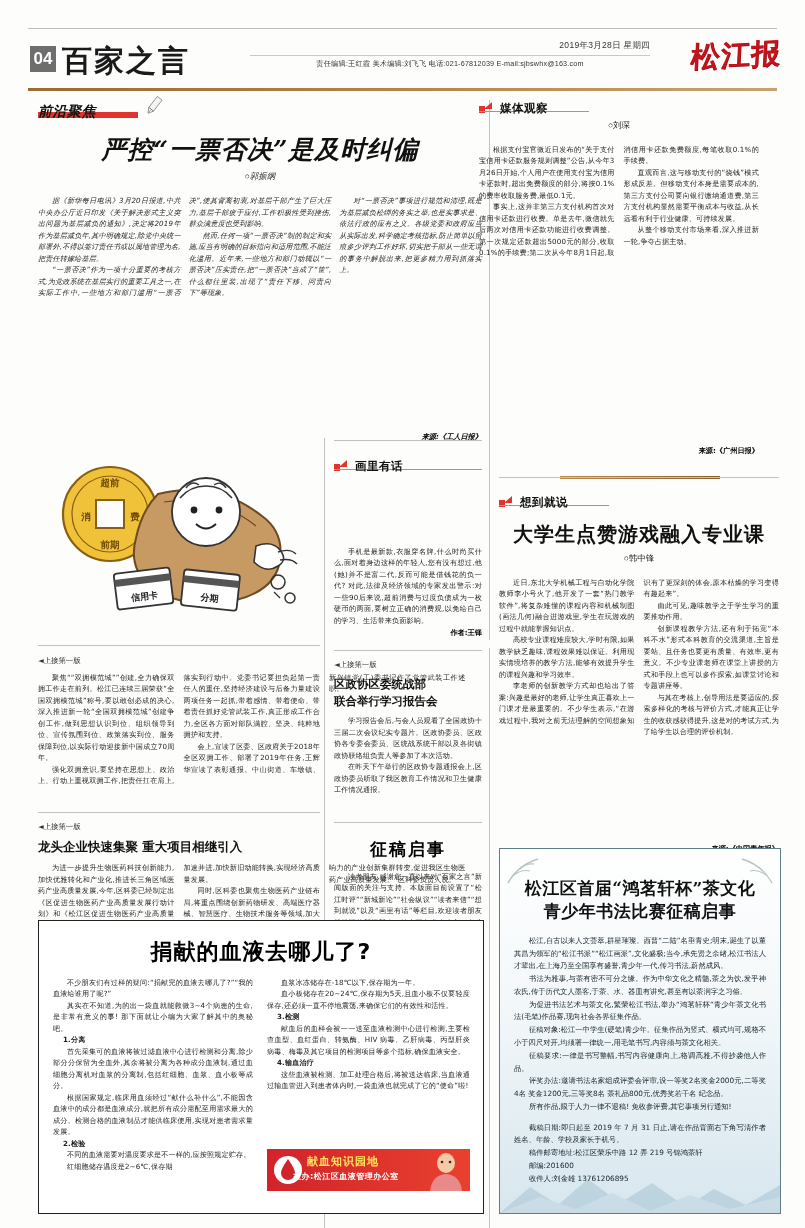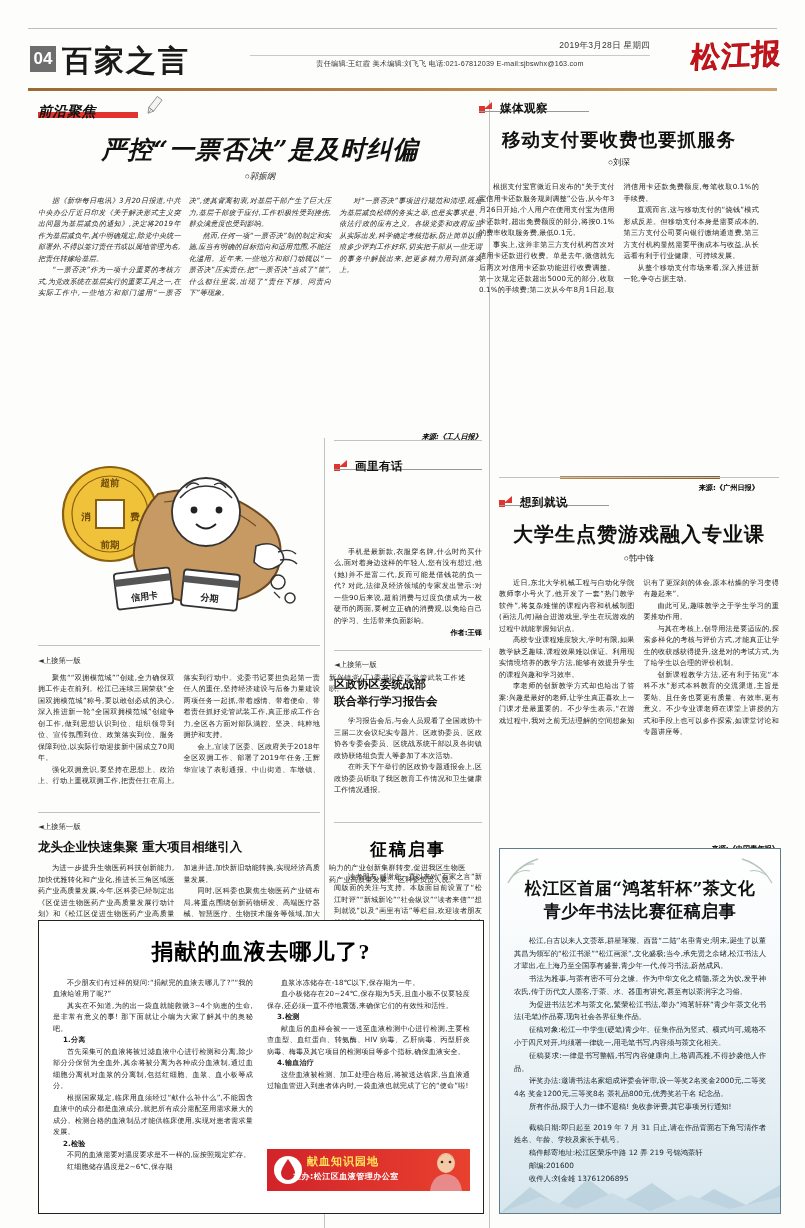--- a/index.html
+++ b/index.html
@@ -194,21 +194,20 @@
     </div>
     <div class="source">作者:王铎</div>
   </div>
 
   <div class="col" style="left:479px;top:98px;width:280px;">
     <div class="tag" style="width:110px;">
       <span class="redflag"><i class="a"></i><i class="b"></i></span>
       <span class="tag-txt">媒体观察</span>
       <div class="tag-line" style="width:110px;"></div>
     </div>
-    <div class="headline sm" style="margin-top:14px;">移动支付要收费也要抓服务</div>
     <div class="byline">○刘琛</div>
     <div class="body cols2" style="margin-top:12px;height:300px;">
       <p>根据支付宝官微近日发布的“关于支付宝信用卡还款服务规则调整”公告,从今年3月26日开始,个人用户在使用支付宝为信用卡还款时,超出免费额度的部分,将按0.1%的费率收取服务费,最低0.1元。</p>
       <p>事实上,这并非第三方支付机构首次对信用卡还款进行收费。单是去年,微信就先后两次对信用卡还款功能进行收费调整。第一次规定还款超出5000元的部分,收取0.1%的手续费;第二次从今年8月1日起,取消信用卡还款免费额度,每笔收取0.1%的手续费。</p>
       <p>直观而言,这与移动支付的“烧钱”模式形成反差。但移动支付本身是需要成本的,第三方支付公司要向银行缴纳通道费,第三方支付机构显然需要平衡成本与收益,从长远看有利于行业健康、可持续发展。</p>
       <p>从整个移动支付市场来看,深入推进新一轮,争夺占据主动。</p>
     </div>
     <div class="source">来源:《广州日报》</div>
   </div>
 
@@ -221,22 +220,22 @@
       <span class="tag-txt">想到就说</span>
       <div class="tag-line" style="width:110px;"></div>
     </div>
     <div class="headline sm" style="margin-top:14px;font-size:20px;">大学生点赞游戏融入专业课</div>
     <div class="byline">○韩中锋</div>
     <div class="body cols2" style="margin-top:12px;height:265px;">
       <p>近日,东北大学机械工程与自动化学院教师李小号火了,他开发了一套“热门教学软件”,将复杂难懂的课程内容和机械制图(画法几何)融合进游戏里,学生在玩游戏的过程中就能掌握知识点。</p>
       <p>高校专业课程难度较大,学时有限,如果教学缺乏趣味,课程效果难以保证。利用现实情境培养的教学方法,能够有效提升学生的课程兴趣和学习效率。</p>
       <p>李老师的创新教学方式却也给出了答案:兴趣是最好的老师,让学生真正喜欢上一门课才是最重要的。不少学生表示,“在游戏过程中,我对之前无法理解的空间想象知识有了更深刻的体会,原本枯燥的学习变得有趣起来”。</p>
       <p>由此可见,趣味教学之于学生学习的重要推动作用。</p>
+      <p>创新课程教学方法,还有利于拓宽“本科不水”形式本科教育的交流渠道,主旨是要站、且任务也要更有质量、有效率,更有意义。不少专业课老师在课堂上讲授的方式和手段上也可以多作探索,如课堂讨论和专题讲座等。</p>
       <p>与其在考核上,创导用法是要适应的,探索多样化的考核与评价方式,才能真正让学生的收获感获得提升,这是对的考试方式,为了给学生以合理的评价机制。</p>
-      <p>创新课程教学方法,还有利于拓宽“本科不水”形式本科教育的交流渠道,主旨是要站、且任务也要更有质量、有效率,更有意义。不少专业课老师在课堂上讲授的方式和手段上也可以多作探索,如课堂讨论和专题讲座等。</p>
     </div>
     <div class="source">来源:《中国青年报》</div>
     <div class="note-right">(敬请作者与本报联系,以便发放稿酬)</div>
   </div>
 
   <div class="hrule" style="left:38px;top:645px;width:282px;"></div>
   <div class="col" style="left:38px;top:656px;width:282px;">
     <div class="cont-from">◄上接第一版</div>
     <div class="body cols2" style="height:120px;">
       <p>聚焦““双拥模范城””创建,全力确保双拥工作走在前列。松江已连续三届荣获“全国双拥模范城”称号,要以敢创必成的决心,深入推进新一轮“全国双拥模范城”创建争创工作,做到思想认识到位、组织领导到位、宣传氛围到位、政策落实到位、服务保障到位,以实际行动迎接新中国成立70周年。</p>
@@ -268,21 +267,21 @@
 
   <div class="hrule" style="left:334px;top:822px;width:148px;"></div>
   <div class="col" style="left:334px;top:838px;width:148px;">
     <div class="adtitle" style="font-size:17px;font-family:'DejaVu Serif',serif;letter-spacing:2px;">征稿启事</div>
     <div class="body" style="margin-top:10px;">
       <p>读者朋友,感谢您一直以来对“百家之言”新闻版面的关注与支持。本版面目前设置了“松江时评”“新城新论”“社会纵议”“读者来信”“想到就说”以及“画里有话”等栏目,欢迎读者朋友就松江的新闻新政、社会万象发表建言。来稿可发送至邮箱 sjbsjab@163.com。一经采用,稿酬从优。</p>
     </div>
   </div>
 
   <div class="box" style="left:38px;top:920px;width:444px;height:292px;">
-    <div class="adtitle" style="font-size:22px;margin-top:16px;letter-spacing:1px;font-family:Liberation Serif, serif;">捐献的血液去哪儿了?</div>
+    <div class="adtitle" style="font-size:22px;margin-top:16px;letter-spacing:1px;">捐献的血液去哪儿了?</div>
     <div style="position:absolute;left:14px;top:56px;width:200px;" class="body">
       <p>不少朋友们有过样的疑问:“捐献完的血液去哪儿了?”“我的血液给谁用了呢?”</p>
       <p>其实在不知道,为的出一袋血就能救微3~4个病患的生命,是非常有意义的事! 那下面就让小编为大家了解其中的奥秘吧。</p>
       <p style="text-indent:10px;font-weight:bold;">1.分离</p>
       <p>首先采集可的血液将被过滤血液中心进行检测和分离,除少部分分保留为全血外,其余将被分离为各种成分血液制,通过血细胞分离机对血浆的分离制,包括红细胞、血浆、血小板等成分。</p>
       <p>根据国家规定,临床用血须经过“献什么补什么”,不能因含血液中的成分都是血液成分,就把所有成分需配至用需求最大的成分。检测合格的血液制品才能供临床使用,实现对患者需求量发展。</p>
       <p style="text-indent:10px;font-weight:bold;">2.检验</p>
       <p>不同的血液需要对温度要求是不一样的,应按照规定贮存。</p>
       <p>红细胞储存温度是2~6℃,保存期</p>
     </div>

